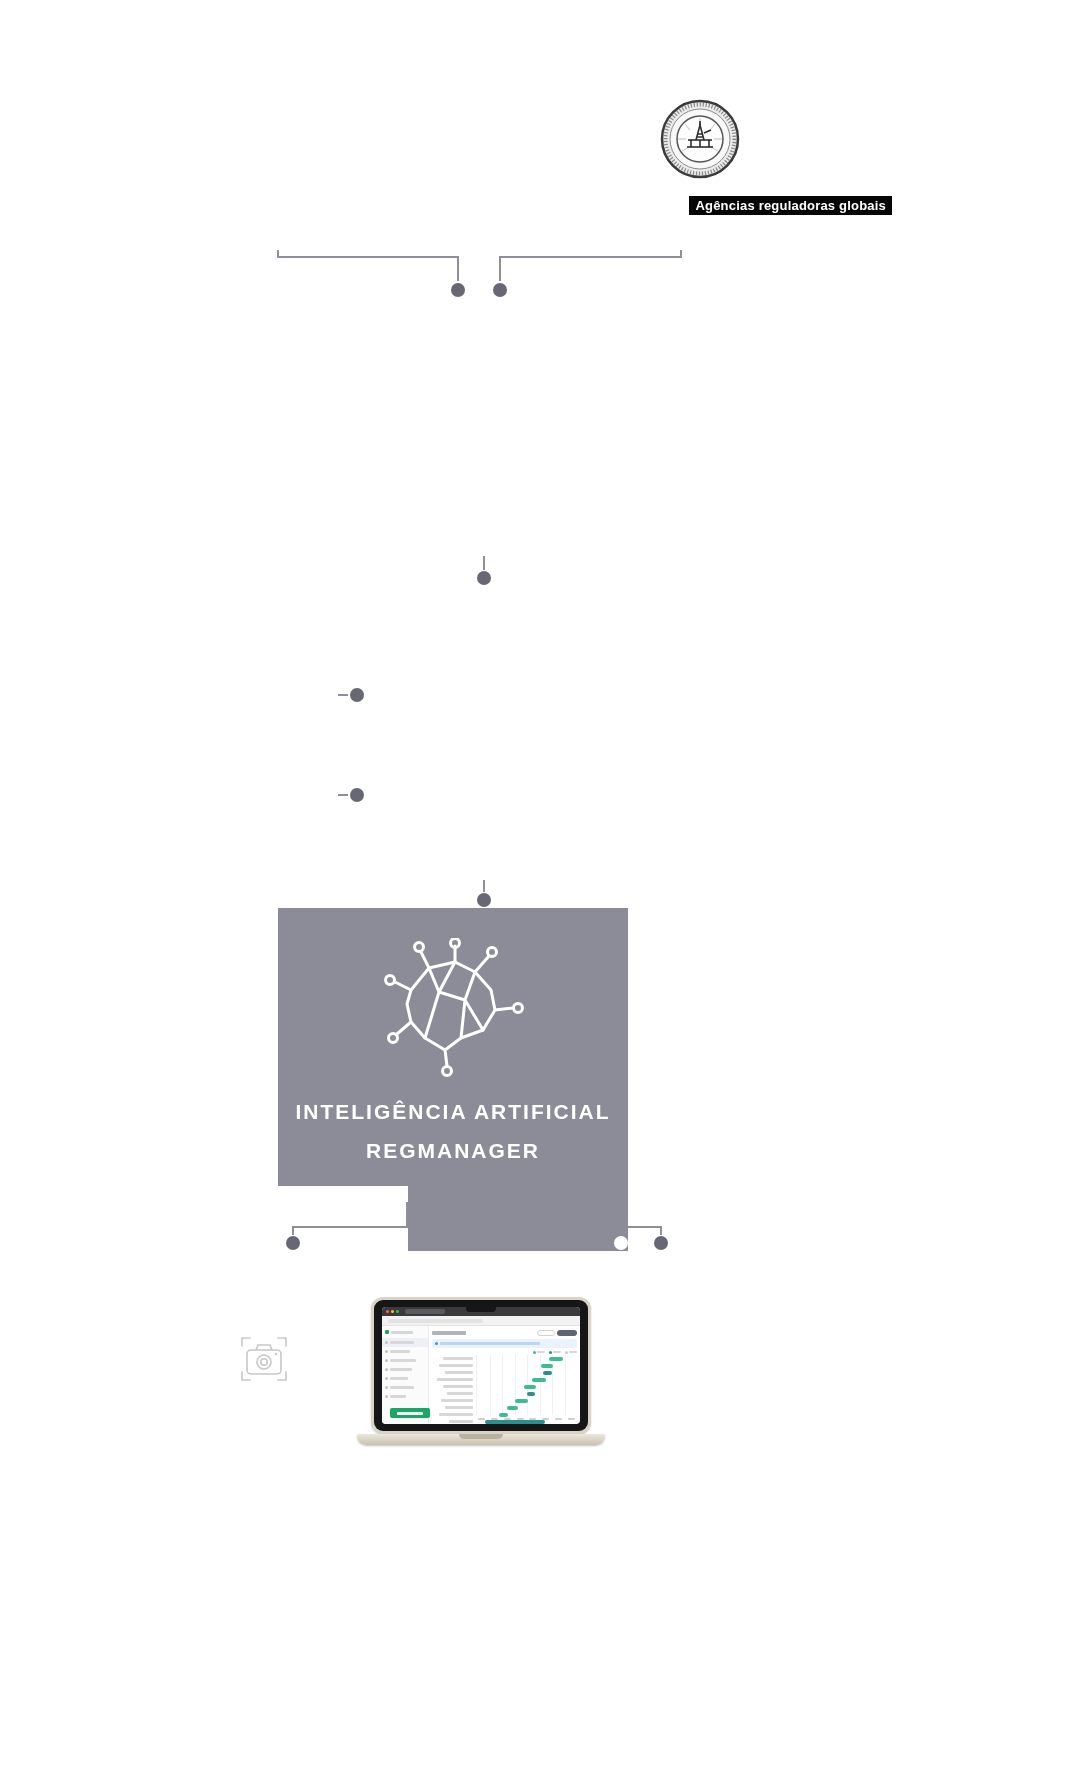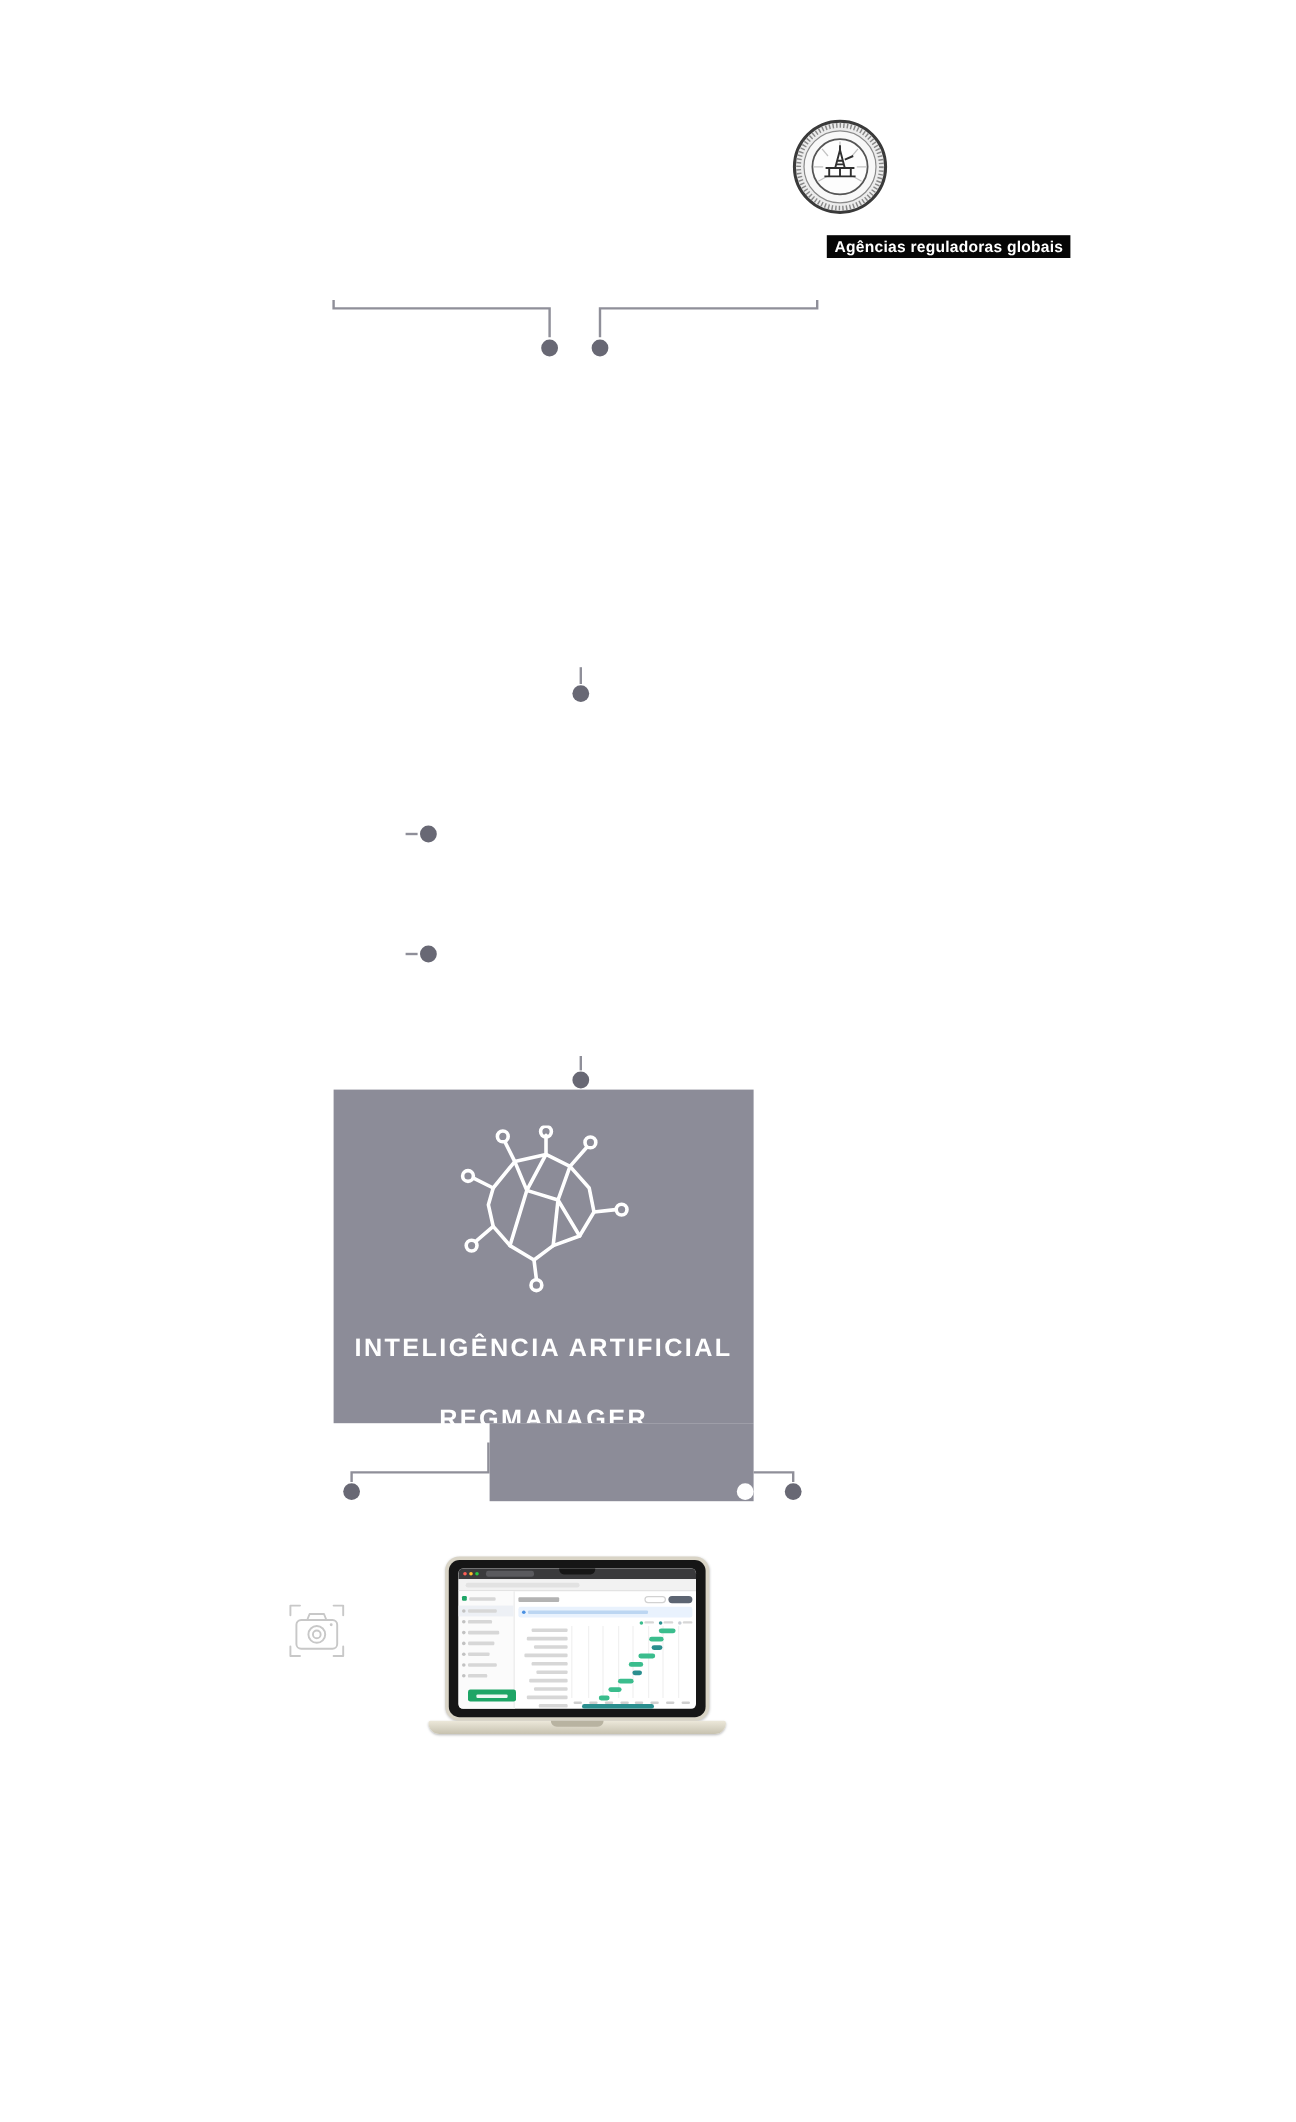--- a/index.html
+++ b/index.html
@@ -23,22 +23,22 @@
   .connectors { position:absolute; left:0; top:0; width:1080px; height:1768px; z-index:6; pointer-events:none; }
 
   
   .ai-box { position:absolute; left:278px; top:908px; width:350px; height:278px; background:#8c8c98; z-index:2; }
   .ai-box-ext { position:absolute; left:408px; top:1186px; width:220px; height:65px; background:#8c8c98; z-index:2; }
   .ai-icon { position:absolute; left:50%; top:30px; transform:translateX(-50%); }
   .ai-title-1, .ai-title-2 {
     position:absolute; left:0; right:0; text-align:center; color:#ffffff;
     font-weight:700; font-size:21px; letter-spacing:2px;
   }
-  .ai-title-1 { top:204px; }
-  .ai-title-2 { top:231px;margin-top:32px; }
+  .ai-title-1 { top:192px; }
+  .ai-title-2 { top:231px; }
 
   
   .camera { position:absolute; left:240px; top:1334px; width:48px; height:50px; }
 
   
   .laptop-frame {
     position:absolute; left:371px; top:1297px; width:220px; height:137px;
     background:#d9d4c6; border-radius:12px; z-index:3;
     box-shadow:0 1px 2px rgba(0,0,0,.2);
   }

